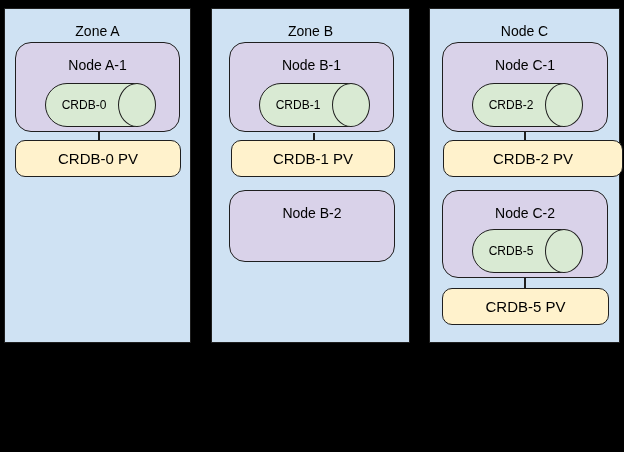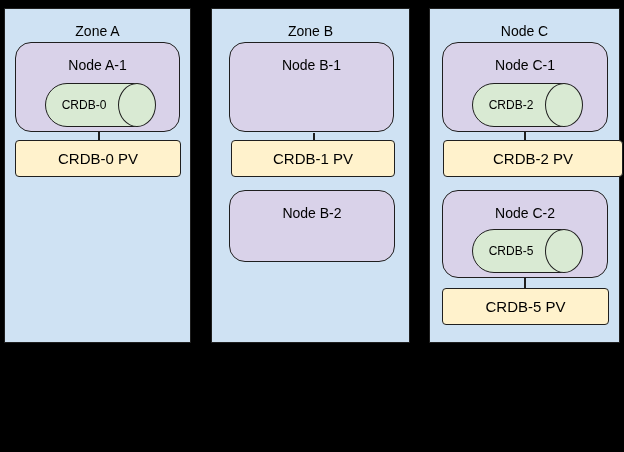--- a/index.html
+++ b/index.html
@@ -69,21 +69,21 @@
   }
   .zone-a .connector-1 { left: 93px;  top: 123px; height: 9px; }
   .zone-b .connector-1 { left: 101px; top: 124px; height: 8px; }
   .zone-c .connector-1 { left: 94px;  top: 123px; height: 9px; }
   .zone-c .connector-2 { left: 94px;  top: 269px; height: 11px; }
 
   .pv {
     position: absolute;
     background: var(--pv-fill, #fff2cc);
     border: 1.5px solid var(--border, #1f1f1f);
-    border-radius: 4px;
+    border-radius: 10px;
     display: flex; align-items: center; justify-content: center;
     font-size: 15px;
   }
   .zone-a .pv-1 { left: 10px; top: 131px; width: 166px; height: 37px; }
   .zone-b .pv-1 { left: 19px; top: 131px; width: 164px; height: 37px; }
   .zone-c .pv-1 { left: 13px; top: 131px; width: 180px; height: 37px; }
   .zone-c .pv-2 { left: 12px; top: 279px; width: 167px; height: 37px; }
 </style>
 </head>
 <body>
@@ -103,20 +103,24 @@
 
     <div class="connector connector-1"></div>
     <div class="pv pv-1">CRDB-0 PV</div>
   </div>
 
   <div class="zone zone-b">
     <div class="zone-title">Zone B</div>
 
     <div class="node node-1">
       <span class="node-title">Node B-1</span>
+      <div class="cylinder">
+        <div class="cyl-end"></div>
+        <span class="cyl-label">CRDB-1</span>
+      </div>
     </div>
 
     <div class="connector connector-1"></div>
     <div class="pv pv-1">CRDB-1 PV</div>
 
     <div class="node node-2">
       <span class="node-title">Node B-2</span>
     </div>
   </div>
 

